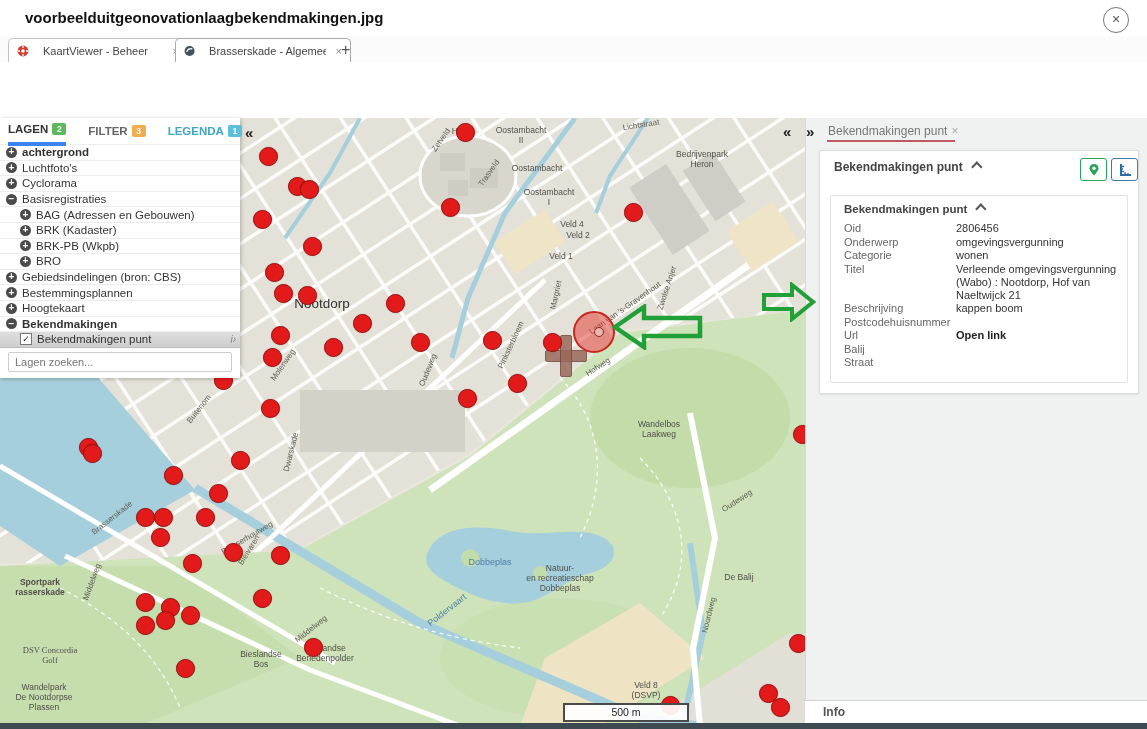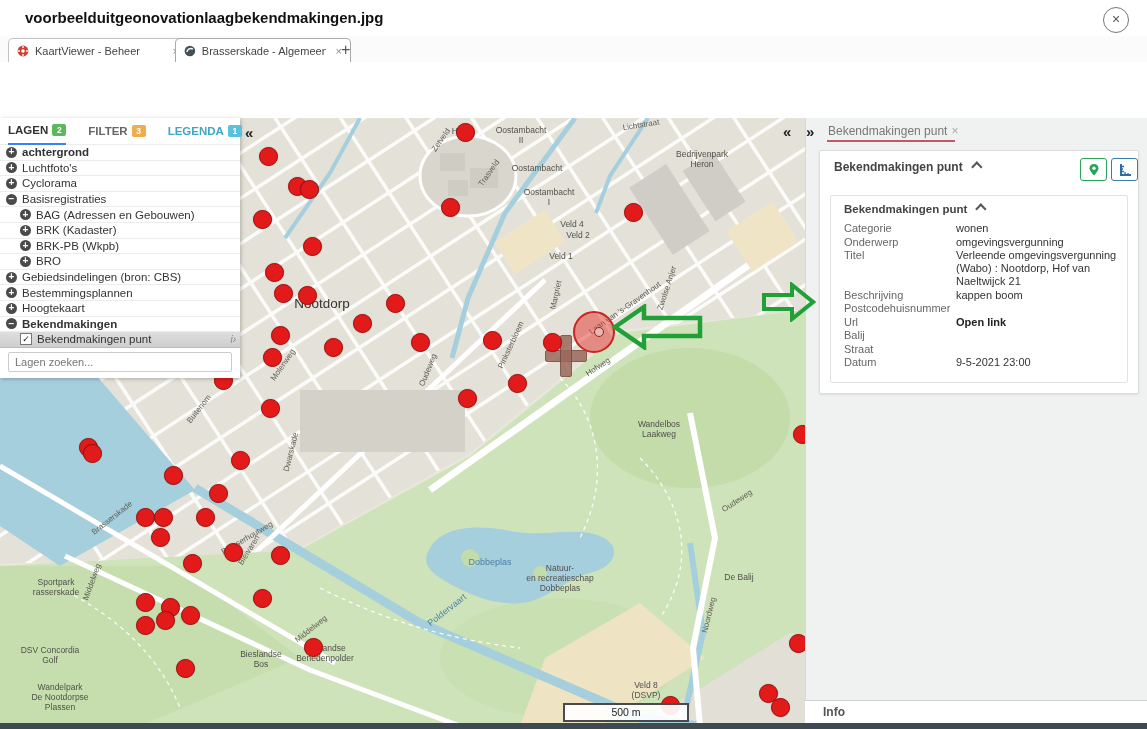--- a/index.html
+++ b/index.html
@@ -7,21 +7,21 @@
         font-family:"Liberation Sans","DejaVu Sans",sans-serif;color:#333;padding-left:43px;}
   
   .titlebar{position:absolute;left:0;top:0;width:1147px;height:36px;background:#fff;}
   .imgtitle{position:absolute;left:25px;top:9px;font-size:15px;font-weight:bold;color:#111;}
   .img-close{position:absolute;left:1103px;top:7px;width:24px;height:24px;border:1.5px solid #777;
              border-radius:50%;text-align:center;line-height:22px;font-size:14px;color:#555;cursor:pointer;}
   
   .tabstrip{position:absolute;left:0;top:36px;width:1147px;height:26px;background:#fbfbfb;border-bottom:1px solid #cfcfcf;}
   .btab{position:absolute;top:2px;height:24px;background:#fff;border:1px solid #c3c3c3;border-bottom:none;
         border-radius:5px 5px 0 0;display:flex;align-items:center;padding:0 8px;font-size:11px;color:#444;}
-  .btab .lbl{margin-left:6px;white-space:nowrap;overflow:hidden;}
+  .btab .lbl{margin-left:14px;white-space:nowrap;overflow:hidden;}
   .tclose{margin-left:auto;padding-left:10px;color:#888;font-size:11px;}
   .newtab{position:absolute;left:341px;top:5px;font-size:16px;color:#555;}
   .winbtn{position:absolute;top:39px;width:20px;height:19px;text-align:center;line-height:18px;font-size:12px;color:#333;}
   .winclose{position:absolute;left:1116px;top:38px;width:30px;height:20px;background:#d9534f;color:#fff;
             text-align:center;line-height:19px;font-size:12px;}
   .restore-box{display:inline-block;width:9px;height:9px;border:1.3px solid #444;margin-top:4px;}
   
   .addressbar{position:absolute;left:0;top:62px;width:1147px;height:26px;background:#fff;border-bottom:1px solid #e2e2e2;}
   .navic{position:absolute;top:66px;font-size:13px;color:#8a8a8a;}
   .lock{position:absolute;left:78px;top:70px;width:8px;height:7px;background:#5f6368;border-radius:1px;}
@@ -35,21 +35,21 @@
   .tbtn{position:absolute;top:91px;width:31px;height:25px;border:1.5px solid #555;border-radius:3px;background:#fff;
         display:flex;align-items:center;justify-content:center;cursor:pointer;}
   .searchbox{position:absolute;left:230px;top:91px;width:150px;height:23px;border:1px solid #ccc;border-radius:2px;
              font-size:11px;color:#555;padding:0 6px;font-family:"Liberation Sans",sans-serif;}
   .ricon{position:absolute;top:95px;width:17px;height:17px;}
   
   .sidebar{position:absolute;left:0;top:118px;width:240px;height:260px;background:#fff;
            box-shadow:1px 1px 4px rgba(0,0,0,.25);z-index:30;}
   .stabs{display:flex;align-items:center;height:26px;padding:0 8px;border-bottom:1px solid #eee;}
   .stab{display:flex;align-items:center;font-size:11.5px;font-weight:bold;color:#666;margin-right:22px;height:100%;cursor:pointer;}
-  .stab.active{color:#333;border-bottom:2px solid #3b82f6;align-items:center;}
+  .stab.active{color:#333;border-bottom:4px solid #3b82f6;align-items:center;}
   .stab.legenda{margin-left:auto;margin-right:2px;color:#3fa7c4;}
   .badge{display:inline-block;min-width:12px;height:12px;border-radius:2px;color:#fff;font-size:8.5px;font-weight:bold;
          text-align:center;line-height:12px;margin-left:4px;padding:0 1px;}
   .layer-row{display:flex;align-items:center;height:14.6px;border-bottom:1px solid #ececec;font-size:11.5px;
              color:#333;cursor:pointer;padding-right:4px;}
   .layer-row.selected{background:linear-gradient(#dedede,#cfcfcf);border-bottom:1px solid #bbb;}
   .exp{display:inline-flex;width:11px;height:11px;border-radius:50%;background:#4a4a4a;color:#fff;font-size:10px;
        line-height:10px;align-items:center;justify-content:center;margin-right:5px;flex:none;font-weight:bold;}
   .cb{display:inline-flex;width:10px;height:10px;border:1px solid #777;background:#fff;margin-right:5px;flex:none;
       font-size:9px;line-height:9px;align-items:center;justify-content:center;color:#222;}
@@ -294,25 +294,25 @@
         <div class="mlabel road" style="left: 737px; top: 383px; transform: translate(-50%, -50%) rotate(-33deg);">Oudeweg</div>
         <div class="mlabel water" style="left: 490px; top: 444px; transform: translate(-50%, -50%) rotate(0deg);">Dobbeplas</div>
         <div class="mlabel area" style="left: 560px; top: 461px; transform: translate(-50%, -50%) rotate(0deg);">Natuur-
 en recreatieschap
 Dobbeplas</div>
         <div class="mlabel area" style="left: 739px; top: 460px; transform: translate(-50%, -50%) rotate(0deg);">De Balij</div>
         <div class="mlabel water" style="left: 447px; top: 492px; transform: translate(-50%, -50%) rotate(-38deg);">Poldervaart</div>
         <div class="mlabel road" style="left: 709px; top: 497px; transform: translate(-50%, -50%) rotate(-76deg);">Noordweg</div>
         <div class="mlabel road" style="left: 311px; top: 511px; transform: translate(-50%, -50%) rotate(-38deg);">Middelweg</div>
         <div class="mlabel road" style="left: 92px; top: 464px; transform: translate(-50%, -50%) rotate(-70deg);">Middelweg</div>
-        <div class="mlabel area" style="left: 56px; top: 470px; transform: translate(-50%, -50%) rotate(0deg);">Sportpark
+        <div class="mlabel area" style="left: 40px; top: 470px; transform: translate(-50%, -50%) rotate(0deg); font-weight: bold;">Sportpark
 rasserskade</div>
-        <div class="mlabel area" style="left: 50px; top: 538px; transform: translate(-50%, -50%) rotate(0deg);">DSV Concordia
+        <div class="mlabel area" style="left: 50px; top: 538px; transform: translate(-50%, -50%) rotate(0deg); font-family: Liberation Serif, serif;">DSV Concordia
 Golf</div>
-        <div class="mlabel area" style="left: 60px; top: 580px; transform: translate(-50%, -50%) rotate(0deg);">Wandelpark
+        <div class="mlabel area" style="left: 44px; top: 580px; transform: translate(-50%, -50%) rotate(0deg);">Wandelpark
 De Nootdorpse
 Plassen</div>
         <div class="mlabel area" style="left: 261px; top: 542px; transform: translate(-50%, -50%) rotate(0deg);">Bieslandse
 Bos</div>
         <div class="mlabel area" style="left: 325px; top: 536px; transform: translate(-50%, -50%) rotate(0deg);">Bieslandse
 Benedenpolder</div>
         <div class="mlabel area" style="left: 646px; top: 573px; transform: translate(-50%, -50%) rotate(0deg);">Veld 8
 (DSVP)</div>
         <div class="mlabel road" style="left: 112px; top: 400px; transform: translate(-50%, -50%) rotate(-38deg);">Brasserskade</div>
         <div class="mlabel road" style="left: 247px; top: 420px; transform: translate(-50%, -50%) rotate(-30deg);">Brasserhoutweg</div>
@@ -475,28 +475,32 @@
           <path d="M4 2 V13 H14" fill="none" stroke="#2e6da4" stroke-width="2"></path>
           <path d="M4 4.5 H7 M4 7 H6 M4 9.5 H7 M8 13 V10 M11 13 V11" stroke="#2e6da4" stroke-width="1.3"></path>
         </svg>
       </div>
       <div class="inner-card">
         <div class="inner-hd">
           <span>Bekendmakingen punt</span><span class="chev"></span>
         </div>
         <div id="field-list">
             <div class="frow">
+              <span class="flab">Oid</span>
+              <span class="fval">2806456</span>
+            </div>
+            <div class="frow">
+              <span class="flab">Onderwerp</span>
+              <span class="fval">omgevingsvergunning</span>
+            </div>
+            <div class="frow">
               <span class="flab">Categorie</span>
               <span class="fval">wonen</span>
             </div>
             <div class="frow">
-              <span class="flab">Onderwerp</span>
-              <span class="fval">omgevingsvergunning</span>
-            </div>
-            <div class="frow">
               <span class="flab">Titel</span>
               <span class="fval">Verleende omgevingsvergunning (Wabo) : Nootdorp, Hof van Naeltwijck 21</span>
             </div>
             <div class="frow">
               <span class="flab">Beschrijving</span>
               <span class="fval">kappen boom</span>
             </div>
             <div class="frow">
               <span class="flab">Postcodehuisnummer</span>
               <span class="fval"></span>
@@ -505,24 +509,20 @@
               <span class="flab">Url</span>
               <span class="fval b">Open link</span>
             </div>
             <div class="frow">
               <span class="flab">Balij</span>
               <span class="fval"></span>
             </div>
             <div class="frow">
               <span class="flab">Straat</span>
               <span class="fval"></span>
-            </div>
-            <div class="frow">
-              <span class="flab">Datum</span>
-              <span class="fval">9-5-2021 23:00</span>
             </div>
           </div>
       </div>
     </div>
   </div>
   <span class="pnav" style="left:783px;top:123px;">«</span>
   <span class="pnav" style="left:806px;top:123px;">»</span>
   <div class="ptab">
     <span>Bekendmakingen punt</span><span class="x">×</span>
   </div>

